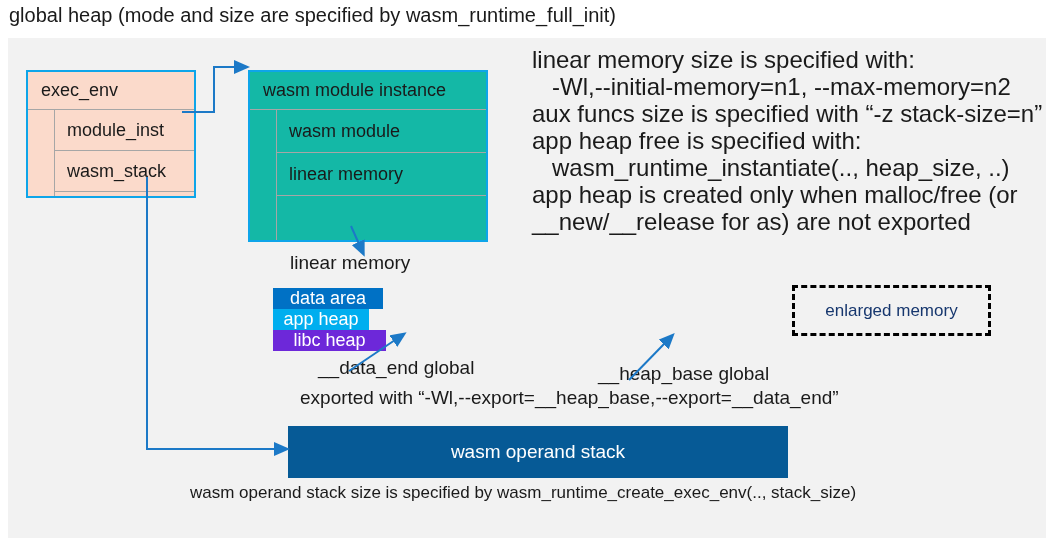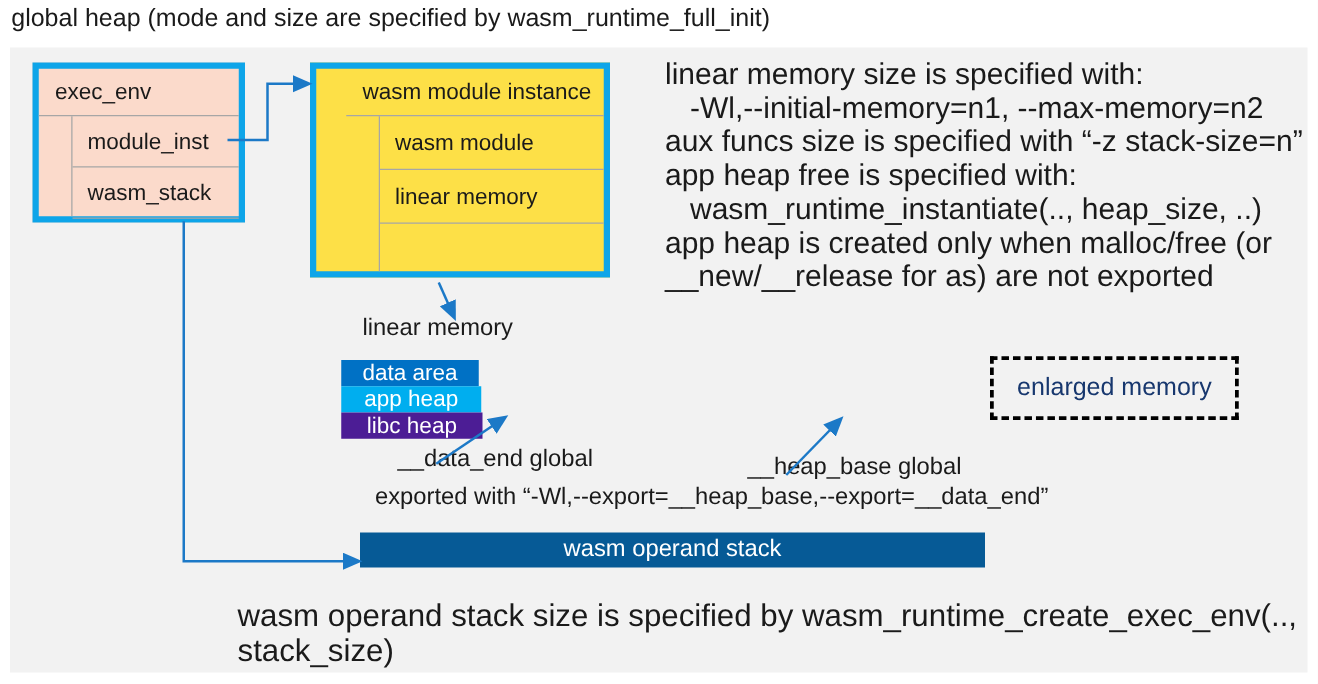--- a/index.html
+++ b/index.html
@@ -1,49 +1,49 @@
 <!DOCTYPE html>
 <html><head>
 <meta charset="utf-8">
 <style>
   html,body{margin:0;padding:0;background:#fff;}
   .canvas{position:relative;width:1054px;height:547px;background:#ffffff;
           font-family:"Liberation Sans",sans-serif;color:#1a1a1a;overflow:hidden;}
   .title{position:absolute;left:9px;top:4px;font-size:20px;letter-spacing:0;}
   .region{position:absolute;left:8px;top:38px;width:1038px;height:500px;}
 
-  .box{position:absolute;border:5px solid #0ea5e9;box-sizing:border-box;font-size:18px;}
+  .box{position:absolute;border:2px solid #0ea5e9;box-sizing:border-box;font-size:18px;margin-top:20px;}
   .box.exec{left:26px;top:50px;width:170px;height:128px;}
   .box.inst{left:248px;top:50px;width:240px;height:172px;}
   .box-header{height:38px;display:flex;align-items:center;padding-left:13px;
               border-bottom:1px solid #a6a6a6;box-sizing:border-box;}
   .box-body{margin-left:26px;border-left:1px solid #a6a6a6;height:calc(100% - 38px);box-sizing:border-box;}
   .box-row{display:flex;align-items:center;padding-left:12px;border-bottom:1px solid #a6a6a6;box-sizing:border-box;}
   .exec .box-row{height:41px;}
   .inst .box-row{height:43px;}
 
   .notes-right{position:absolute;left:532px;top:46px;font-size:24px;line-height:27px;}
   .notes-right .note-line{white-space:pre-wrap;}
 
   .lm-label{position:absolute;left:290px;top:252px;font-size:19px;}
   .lm-bar{position:absolute;left:273px;top:288px;height:46px;display:flex;flex-direction:column;}
   .seg{display:flex;align-items:center;justify-content:center;color:#fff;font-size:18px;}
-  .seg.s0{width:110px;} .seg.s1{width:165px;} .seg.s2{width:112px;} .seg.s3{width:113px;}
+  .seg.s0{width:110px;} .seg.s1{width:165px;} .seg.s2{width:96px;} .seg.s3{width:113px;}
   .enlarged{position:absolute;left:792px;top:285px;width:199px;height:51px;border:3px dashed #000;
-            box-sizing:border-box;display:flex;align-items:center;justify-content:center;font-size:20px;}
+            box-sizing:border-box;display:flex;align-items:center;justify-content:center;font-size:17px;}
 
   .ann{position:absolute;font-size:19px;}
   .ann.data-end{left:318px;top:357px;}
   .ann.heap-base{left:598px;top:363px;}
   .ann.export{left:300px;top:387px;text-align:right;}
 
-  .op-bar{position:absolute;left:288px;top:426px;width:500px;height:28px;color:#fff;
+  .op-bar{position:absolute;left:288px;top:426px;width:500px;height:52px;color:#fff;
           display:flex;align-items:center;justify-content:center;font-size:19px;}
 
-  .notes-bottom{position:absolute;left:190px;top:479px;font-size:25px;line-height:28px;}
+  .notes-bottom{position:absolute;left:190px;top:479px;font-size:17px;line-height:28px;}
   .notes-bottom .note-line{white-space:pre-wrap;}
 
   svg.connectors{position:absolute;left:0;top:0;width:1054px;height:547px;pointer-events:none;}
 </style>
 </head>
 <body>
 
 <div class="canvas">
 
   <div class="title">global heap (mode and size are specified by wasm_runtime_full_init)</div>
@@ -51,21 +51,21 @@
   <div class="region" style="background-color: rgb(242, 242, 242);"></div>
 
   <div class="box exec" style="background-color: rgb(251, 218, 203);">
     <div class="box-header">exec_env</div>
     <div class="box-body">
       <div class="box-row">module_inst</div>
       <div class="box-row">wasm_stack</div>
     </div>
   </div>
 
-  <div class="box inst" style="background-color: #fde047; padding-left: 24px;">
+  <div class="box inst" style="background-color: #14b8a6;">
     <div class="box-header">wasm module instance</div>
     <div class="box-body">
       <div class="box-row">wasm module</div>
       <div class="box-row">linear memory</div>
     </div>
   </div>
 
   <div class="notes-right">
     <div class="note-line">linear memory size is specified with:</div>
     <div class="note-line">   -Wl,--initial-memory=n1, --max-memory=n2</div>
@@ -73,21 +73,21 @@
     <div class="note-line">app heap free is specified with:</div>
     <div class="note-line">   wasm_runtime_instantiate(.., heap_size, ..)</div>
     <div class="note-line">app heap is created only when malloc/free (or</div>
     <div class="note-line">__new/__release for as) are not exported</div>
   </div>
 
   <div class="lm-label">linear memory</div>
   <div class="lm-bar">
     <div class="seg s0" style="background-color: rgb(0, 113, 197);">data area</div>
     <div class="seg s2" style="background-color: rgb(0, 174, 239);">app heap</div>
-    <div class="seg s3" style="background-color: #4c1d95;">libc heap</div>
+    <div class="seg s3" style="background-color: #6d28d9;">libc heap</div>
   </div>
   <div class="enlarged" style="color: rgb(23, 55, 110);">enlarged memory</div>
 
   <div class="ann data-end">__data_end global</div>
   <div class="ann heap-base">__heap_base global</div>
   <div class="ann export">exported with “-Wl,--export=__heap_base,--export=__data_end”</div>
 
   <div class="op-bar" style="background-color: rgb(6, 90, 150);">wasm operand stack</div>
 
   <div class="notes-bottom">

